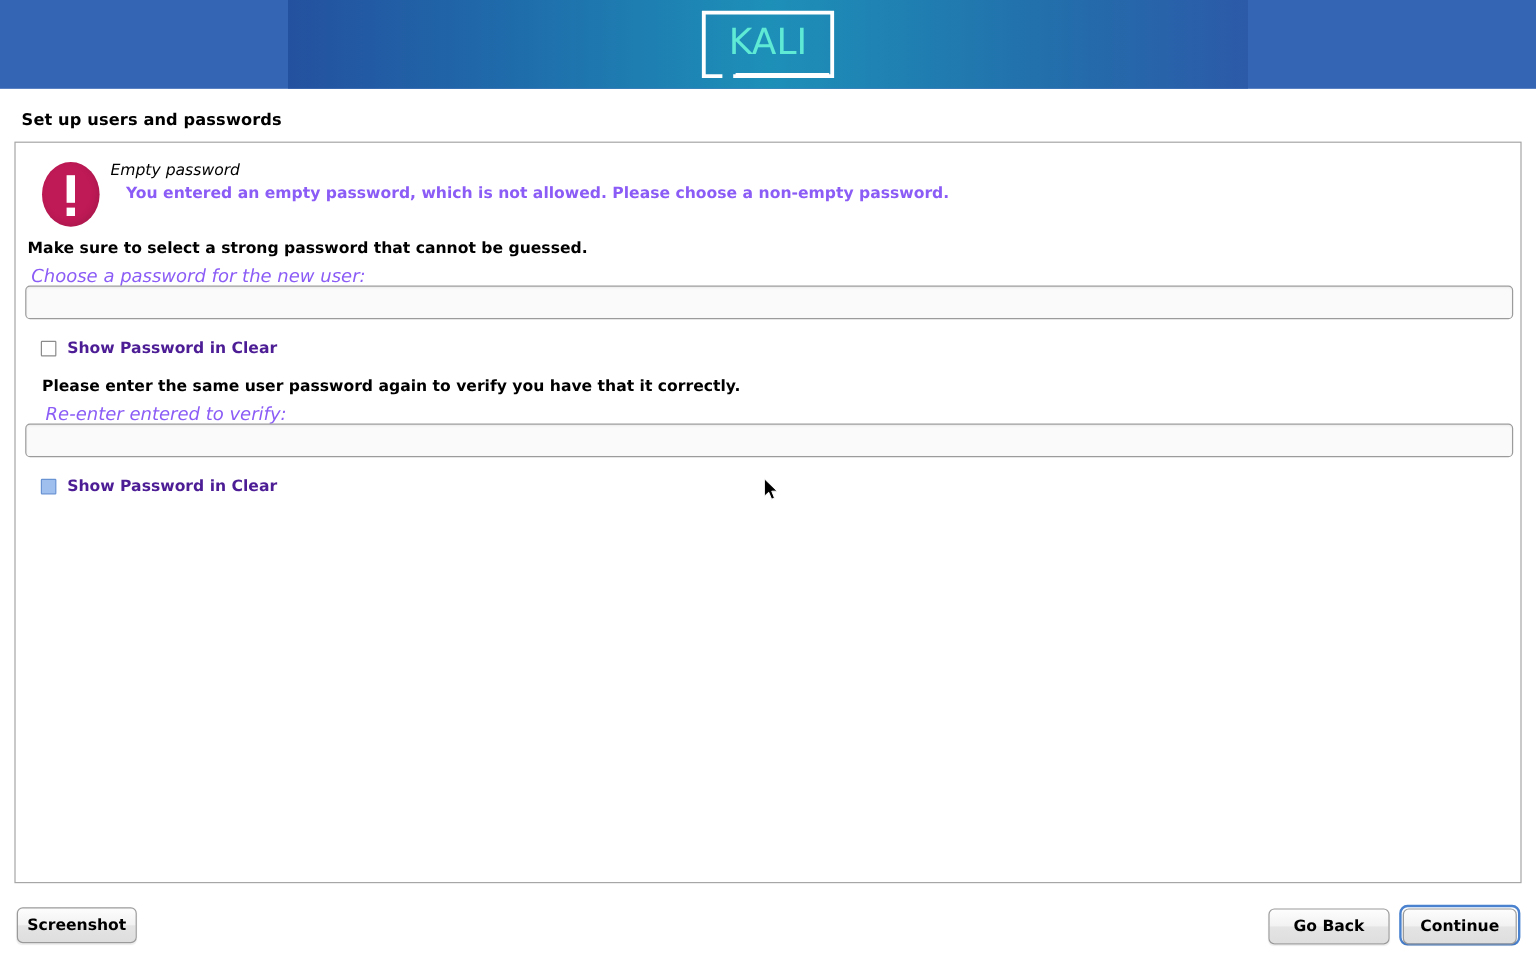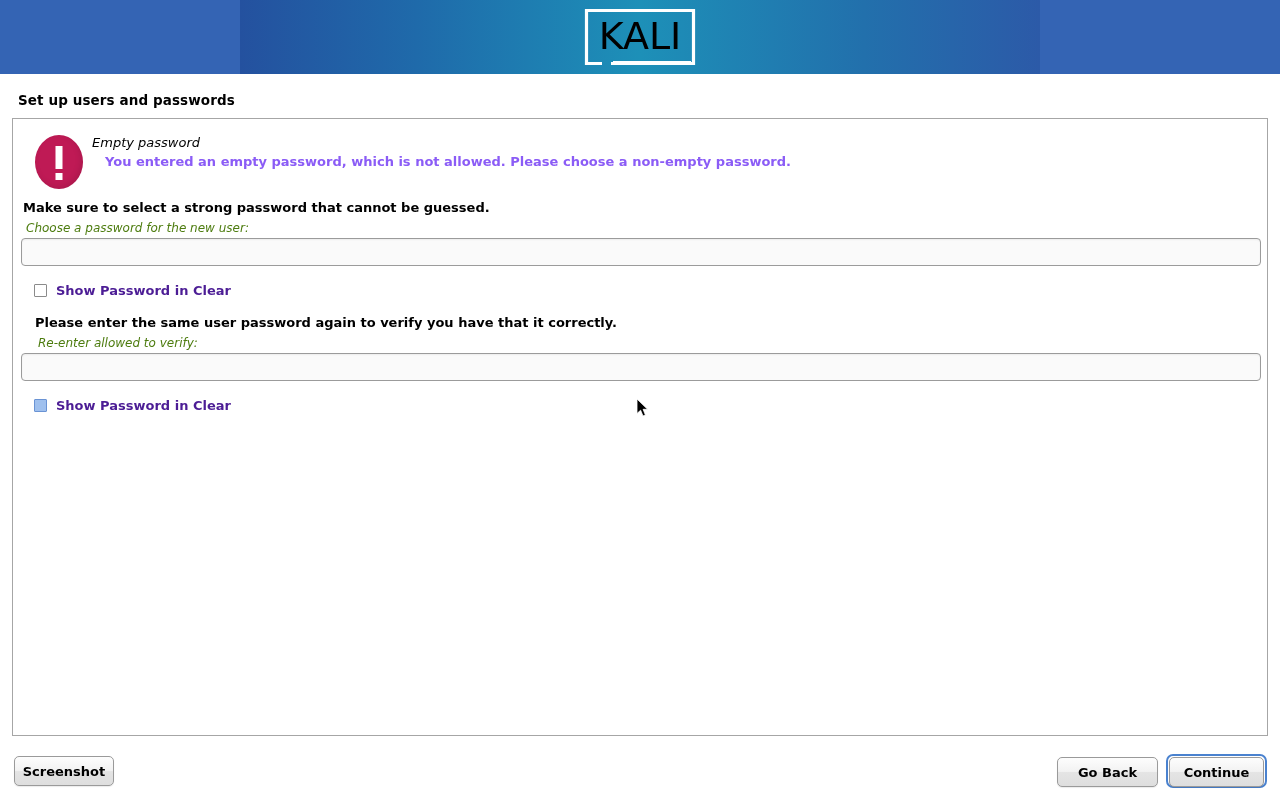--- a/index.html
+++ b/index.html
@@ -48,23 +48,23 @@
     height: 58px;
   }
   .logo-text {
     position: absolute;
     left: 0; top: 0;
     width: 114px;
     height: 58px;
     display: flex;
     align-items: center;
     justify-content: center;
-    color: #000000;
+    color: #5eead4;
     font-family: "DejaVu Sans", "Liberation Sans", sans-serif;
-    font-size: 38px;
+    font-size: 30px;
     font-weight: 400;
     letter-spacing: 0px;
     line-height: 1;
     padding-bottom: 2px;
     box-sizing: border-box;
   }
 
   
   .step-title {
     position: absolute;
@@ -151,23 +151,23 @@
   }
   .bold-line {
     position: absolute;
     font-size: 13px;
     font-weight: bold;
     color: #000000;
     white-space: nowrap;
   }
   .italic-line {
     position: absolute;
-    font-size: 12px;
+    font-size: 15px;
     font-style: italic;
-    color: #4d7c0f;
+    color: #8b5cf6;
     white-space: nowrap;
   }
   .pw-input {
     position: absolute;
     box-sizing: border-box;
     height: 28px;
     background: #fafafa;
     border: 1px solid #9b9b9b;
     border-radius: 4px;
     box-shadow: inset 0 1px 2px rgba(0,0,0,0.06);
@@ -278,21 +278,21 @@
 
       <input class="pw-input" type="password" style="left: 8px; top: 45px; width: 1240px;" placeholder="">
 
       <div class="chk-row" style="left:21px; top:88px;">
         <span class="chk-box"></span>
         <span class="chk-label">Show Password in Clear</span>
       </div>
 
       <div class="bold-line" style="left:22px; top:122px;">Please enter the same user password again to verify you have that it correctly.</div>
 
-      <div class="italic-line" style="left:25px; top:143px;">Re-enter allowed to verify:</div>
+      <div class="italic-line" style="left:25px; top:143px;">Re-enter entered to verify:</div>
 
       <input class="pw-input" type="password" style="left: 8px; top: 160px; width: 1240px;" placeholder="">
 
       <div class="chk-row" style="left:21px; top:203px;">
         <span class="chk-box focused"></span>
         <span class="chk-label">Show Password in Clear</span>
       </div>
 
     </div>
   </div>

